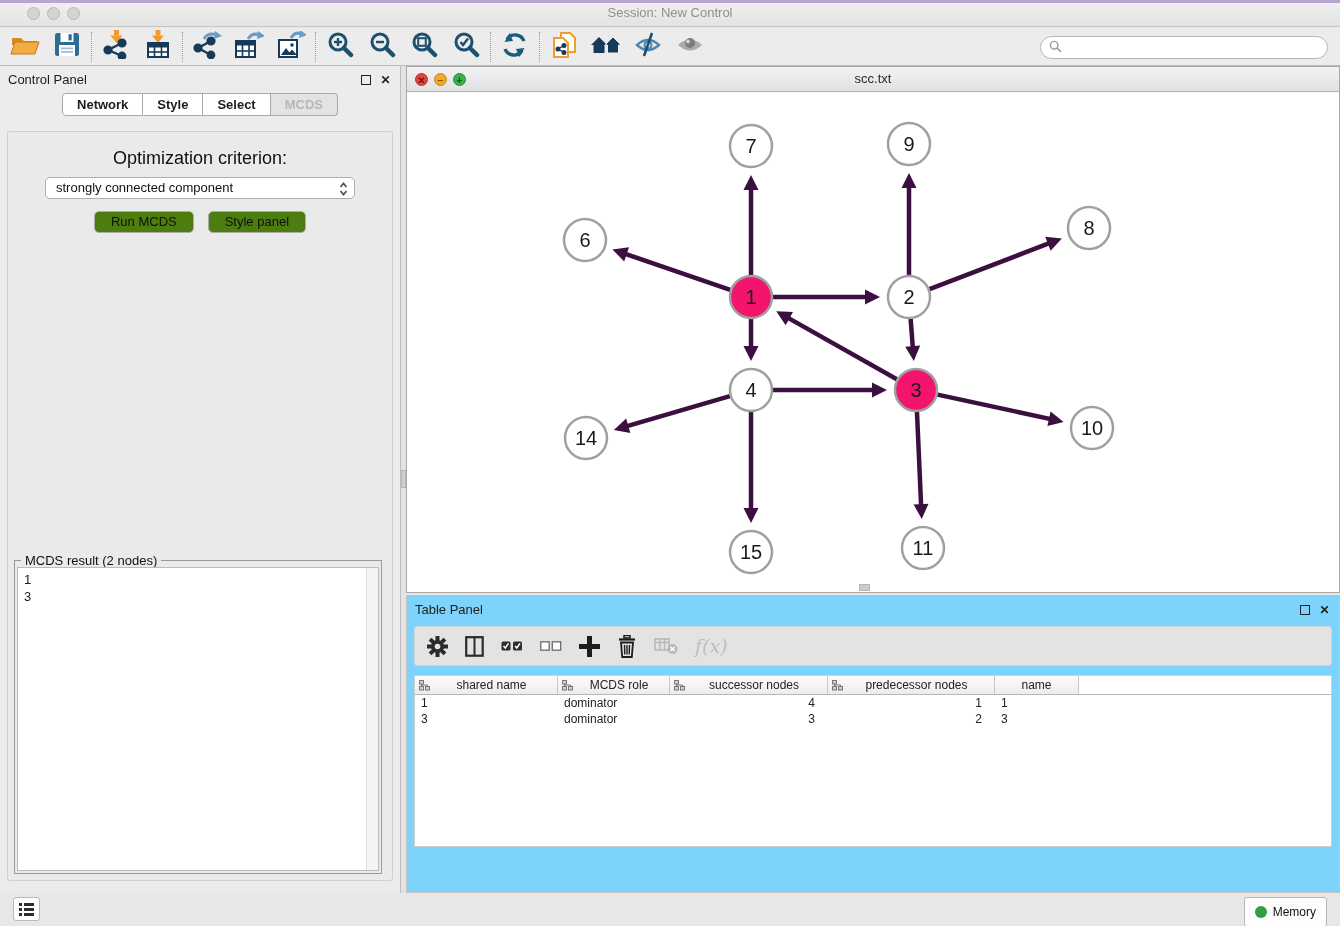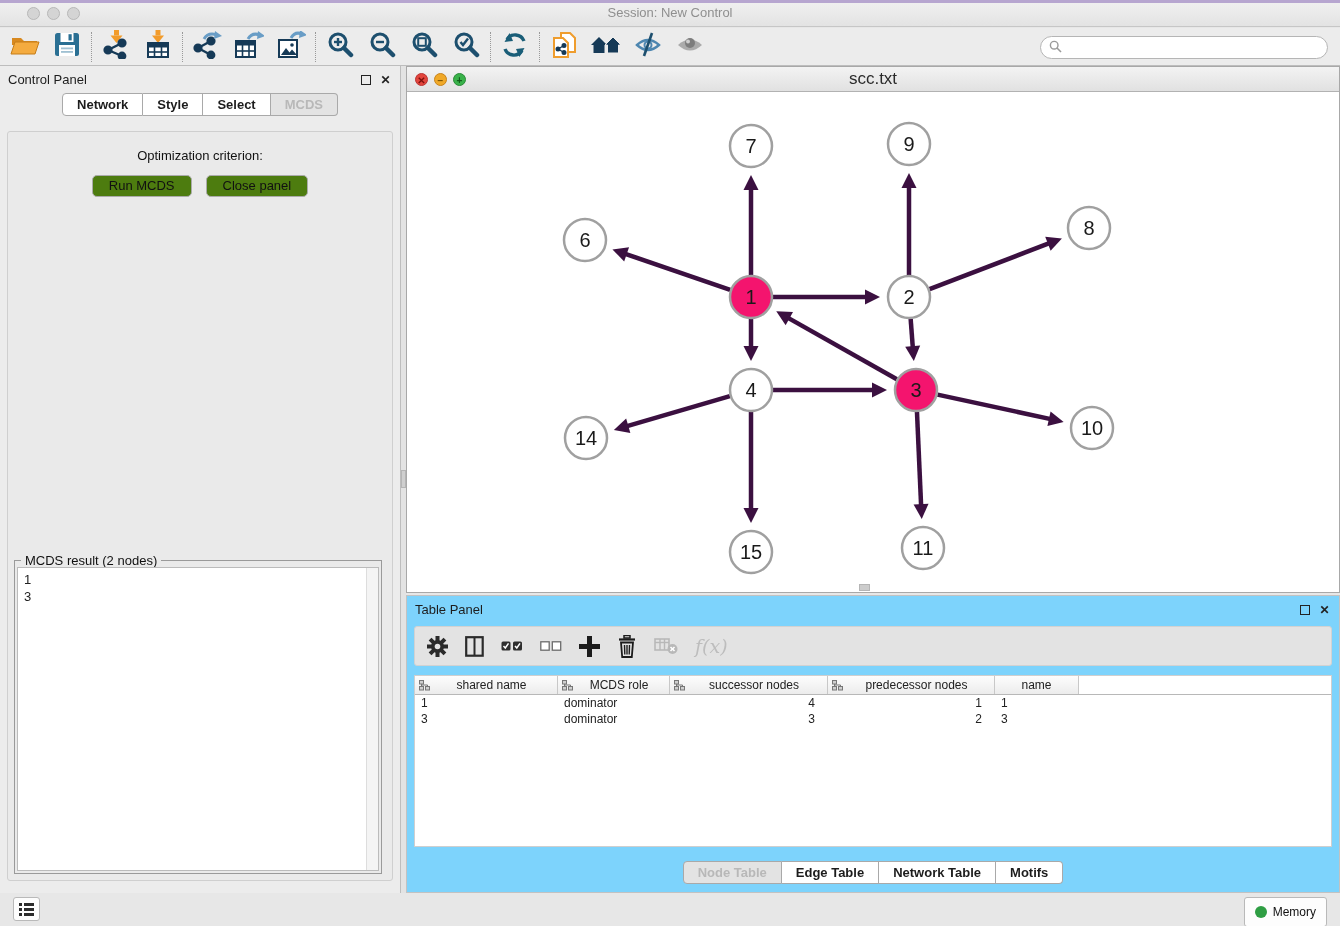--- a/index.html
+++ b/index.html
@@ -31,42 +31,42 @@
   .wicon { width:13px; height:13px; margin-left:7px; display:flex; align-items:center; justify-content:center; font-size:12px; font-weight:bold; color:#222; }
   .float-sq { width:10px; height:10px; border:1.6px solid #222; }
   .seg-row { display:flex; justify-content:center; }
   .seg { border:1px solid #a9a9a9; border-left:none; background:#fff; height:23px; line-height:21px;
     padding:0 14px; font-size:13px; font-weight:bold; color:#1c1c1c; }
   .seg:first-child { border-left:1px solid #a9a9a9; border-radius:4px 0 0 4px; }
   .seg:last-child { border-radius:0 4px 4px 0; }
   .seg.active { background:#e3e3e3; color:#b8b8b8; }
   .tab-pane { position:absolute; left:7px; right:7px; top:65px; bottom:12px; background:#eaeaea;
     border:1px solid #cfcfcf; border-radius:3px; }
-  .opt-label { text-align:center; margin-top:16px; font-size:13px; color:#111; }
+  .opt-label { text-align:center; margin-top:16px; font-size:18px; color:#111; }
   .select-box { position:relative; margin:8px auto 0; width:310px; height:22px; background:#fff;
     border:1px solid #aeaeae; border-radius:5px; font-size:13px; line-height:20px; padding-left:10px; color:#111; }
   .select-box svg { position:absolute; right:6px; top:3px; }
   .btn-row { display:flex; justify-content:center; gap:14px; margin-top:12px; }
   .pbtn { background:#4d7c0f; border:1px solid #ababab; border-radius:5px; height:22px; line-height:20px;
     padding:0 16px; font-size:13px; color:#111; }
   .groupbox { position:absolute; left:6px; right:10px; top:428px; bottom:6px; border:1px solid #9a9a9a;padding-left:47px; }
   .groupbox legend-l { position:absolute; top:-8px; left:6px; background:#eaeaea; padding:0 4px; font-size:13px; color:#111; }
   .result-area { position:absolute; left:2px; right:2px; top:6px; bottom:2px; background:#fff; border:1px solid #bbb;
     font-size:13px; padding:3px 0 0 6px; line-height:17px; }
   .result-scroll { position:absolute; right:0; top:0; bottom:0; width:12px; background:#f4f4f4; border-left:1px solid #ddd; }
 
   
   .vdivider { position:absolute; left:401px; top:66px; width:5px; height:827px; background:#e3e3e3; }
   .vgrip { position:absolute; left:0; top:404px; width:5px; height:18px; background:#cfcfcf; border:1px solid #b5b5b5; }
 
   
   .net-window { position:absolute; left:406px; top:66px; width:934px; height:527px;
     border:1px solid #a8a8a8; background:#fff; }
   .net-titlebar { height:25px; background:linear-gradient(#f3f3f3,#e1e1e1); border-bottom:1px solid #b2b2b2; position:relative; }
-  .net-title { text-align:center; font-size:17px; line-height:24px; color:#2b2b2b; }
+  .net-title { text-align:center; font-size:13px; line-height:24px; color:#2b2b2b; }
   .traffic-active { position:absolute; left:8px; top:6px; display:flex; gap:6px; }
   .adot { width:13px; height:13px; border-radius:50%; font-size:10px; font-weight:bold; line-height:13px; text-align:center; }
   .adot.red { background:#e2453c; border:1px solid #b33; color:#7d100c; }
   .adot.yellow { background:#f0a928; border:1px solid #c8831a; color:#7c5404; }
   .adot.green { background:#39b24a; border:1px solid #2a8a38; color:#135c1c; }
   .net-canvas { position:relative; width:932px; height:500px; background:#fff; }
   .hgrip { position:absolute; left:452px; bottom:1px; width:11px; height:7px; background:#ccc; border:1px solid #b5b5b5; }
 
   
   .table-panel { position:absolute; left:406px; top:595px; width:934px; height:298px; background:#7dd3fc; border:1px solid #c2c2c2; }
@@ -274,23 +274,30 @@
     <span class="wicon">✕</span>
   </div>
   <div class="seg-row" id="cp-tabs">
       <span class="seg">Network</span>
       <span class="seg">Style</span>
       <span class="seg">Select</span>
       <span class="seg active">MCDS</span>
     </div>
   <div class="tab-pane">
     <div class="opt-label">Optimization criterion:</div>
+    <div class="select-box">
+      <span>strongly connected component</span>
+      <svg width="9" height="16" viewBox="0 0 9 16">
+        <polyline points="1.5,6 4.5,2.5 7.5,6" fill="none" stroke="#555" stroke-width="1.8"></polyline>
+        <polyline points="1.5,10 4.5,13.5 7.5,10" fill="none" stroke="#555" stroke-width="1.8"></polyline>
+        </svg>
+    </div>
     <div class="btn-row">
       <div class="pbtn">Run MCDS</div>
-      <div class="pbtn">Close panel</div>
+      <div class="pbtn">Style panel</div>
     </div>
     <div class="groupbox">
       <legend-l>MCDS result (2 nodes)</legend-l>
       <div class="result-area" id="result-list">
         <div class="result-scroll"></div>
       <div>1</div>
           <div>3</div>
         </div>
     </div>
   </div>
@@ -498,26 +505,20 @@
         </div>
         <div class="nt-row">
           <div class="nt-c" style="width: 143px;">3</div>
           <div class="nt-c" style="width: 112px;">dominator</div>
           <div class="nt-c r" style="width: 158px;">3</div>
           <div class="nt-c r" style="width: 167px;">2</div>
           <div class="nt-c" style="width: 84px;">3</div>
         </div>
       </div>
   </div>
-  <div class="tp-tabs seg-row" id="tp-tabs">
-      <span class="seg active">Node Table</span>
-      <span class="seg">Edge Table</span>
-      <span class="seg">Network Table</span>
-      <span class="seg">Motifs</span>
-    </div>
 </div>
 
 <div class="statusbar">
   <div class="sbtn list-btn">
     <svg width="17" height="17" viewBox="0 0 17 17">
       <g fill="#2b2b2b">
           <rect x="1" y="2" width="3" height="3"></rect>
           <rect x="6" y="2" width="10" height="3"></rect>
       <rect x="1" y="7" width="3" height="3"></rect>
           <rect x="6" y="7" width="10" height="3"></rect>

